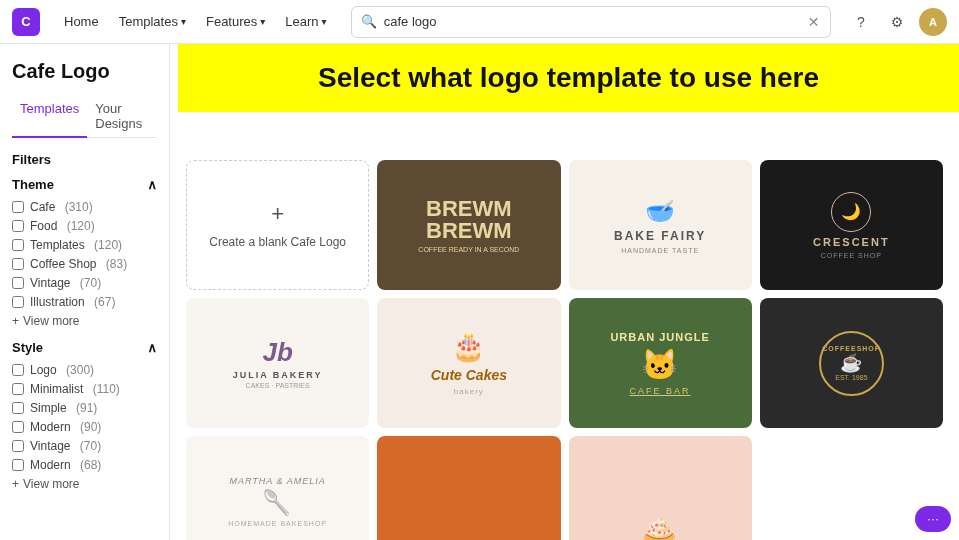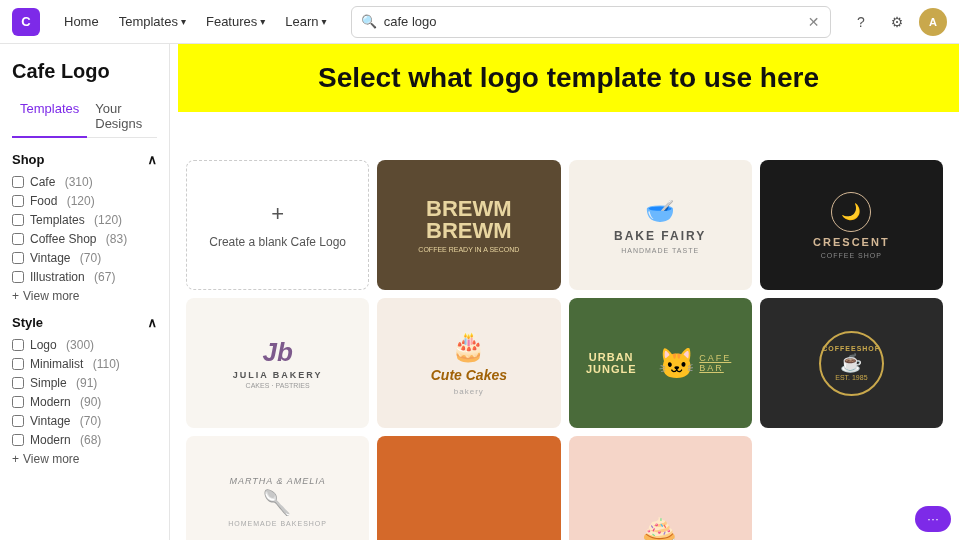--- a/index.html
+++ b/index.html
@@ -116,21 +116,21 @@
     .jb-name { font-size: 9px; font-weight: 700; color: #555; letter-spacing: 2px; }
     .jb-sub { font-size: 7px; color: #999; }
 
     
     .cutecakes-content { display: flex; flex-direction: column; align-items: center; gap: 4px; }
     .cc-cake { font-size: 28px; }
     .cc-name { font-size: 14px; font-weight: 700; color: #a16207; font-style: italic; }
     .cc-sub { font-size: 8px; color: #aaa; letter-spacing: 1px; }
 
     
-    .uj-content { display: flex; flex-direction: row; align-items: center; gap: 4px; }
+    .uj-content { display: flex; flex-direction: column; align-items: center; gap: 4px; }
     .uj-title { font-size: 11px; font-weight: 800; color: #f5e5a0; letter-spacing: 1px; text-align: center; }
     .uj-icon { font-size: 30px; }
     .uj-sub { font-size: 9px; color: #d4c870; letter-spacing: 2px; text-decoration: underline; }
 
     
     .cs-content { display: flex; flex-direction: column; align-items: center; gap: 3px; }
     .cs-ring { width: 65px; height: 65px; border-radius: 50%; border: 2px solid #c9a84c; display: flex; align-items: center; justify-content: center; flex-direction: column; }
     .cs-name { font-size: 7px; color: #c9a84c; font-weight: 700; letter-spacing: 1px; }
     .cs-icon { font-size: 18px; }
     .cs-est { font-size: 7px; color: #c9a84c; }
@@ -185,24 +185,25 @@
 </nav>
 
 <div class="main-layout">
 
   <aside class="sidebar">
     <div class="sidebar-title">Cafe Logo</div>
     <div class="sidebar-tabs">
       <div class="sidebar-tab active">Templates</div>
       <div class="sidebar-tab">Your Designs</div>
     </div>
+    <div class="filters-label">Filters</div>
 
     <div class="filter-group">
       <div class="filter-group-header">
-        <span>Shop</span>
+        <span>Theme</span>
         <span>∧</span>
       </div>
       <div class="filter-item">
         <input type="checkbox" style="">
         <span>Cafe</span>
           <span class="count">&nbsp;(310)</span>
       </div>
       <div class="filter-item">
         <input type="checkbox" style="">
         <span>Food</span>

